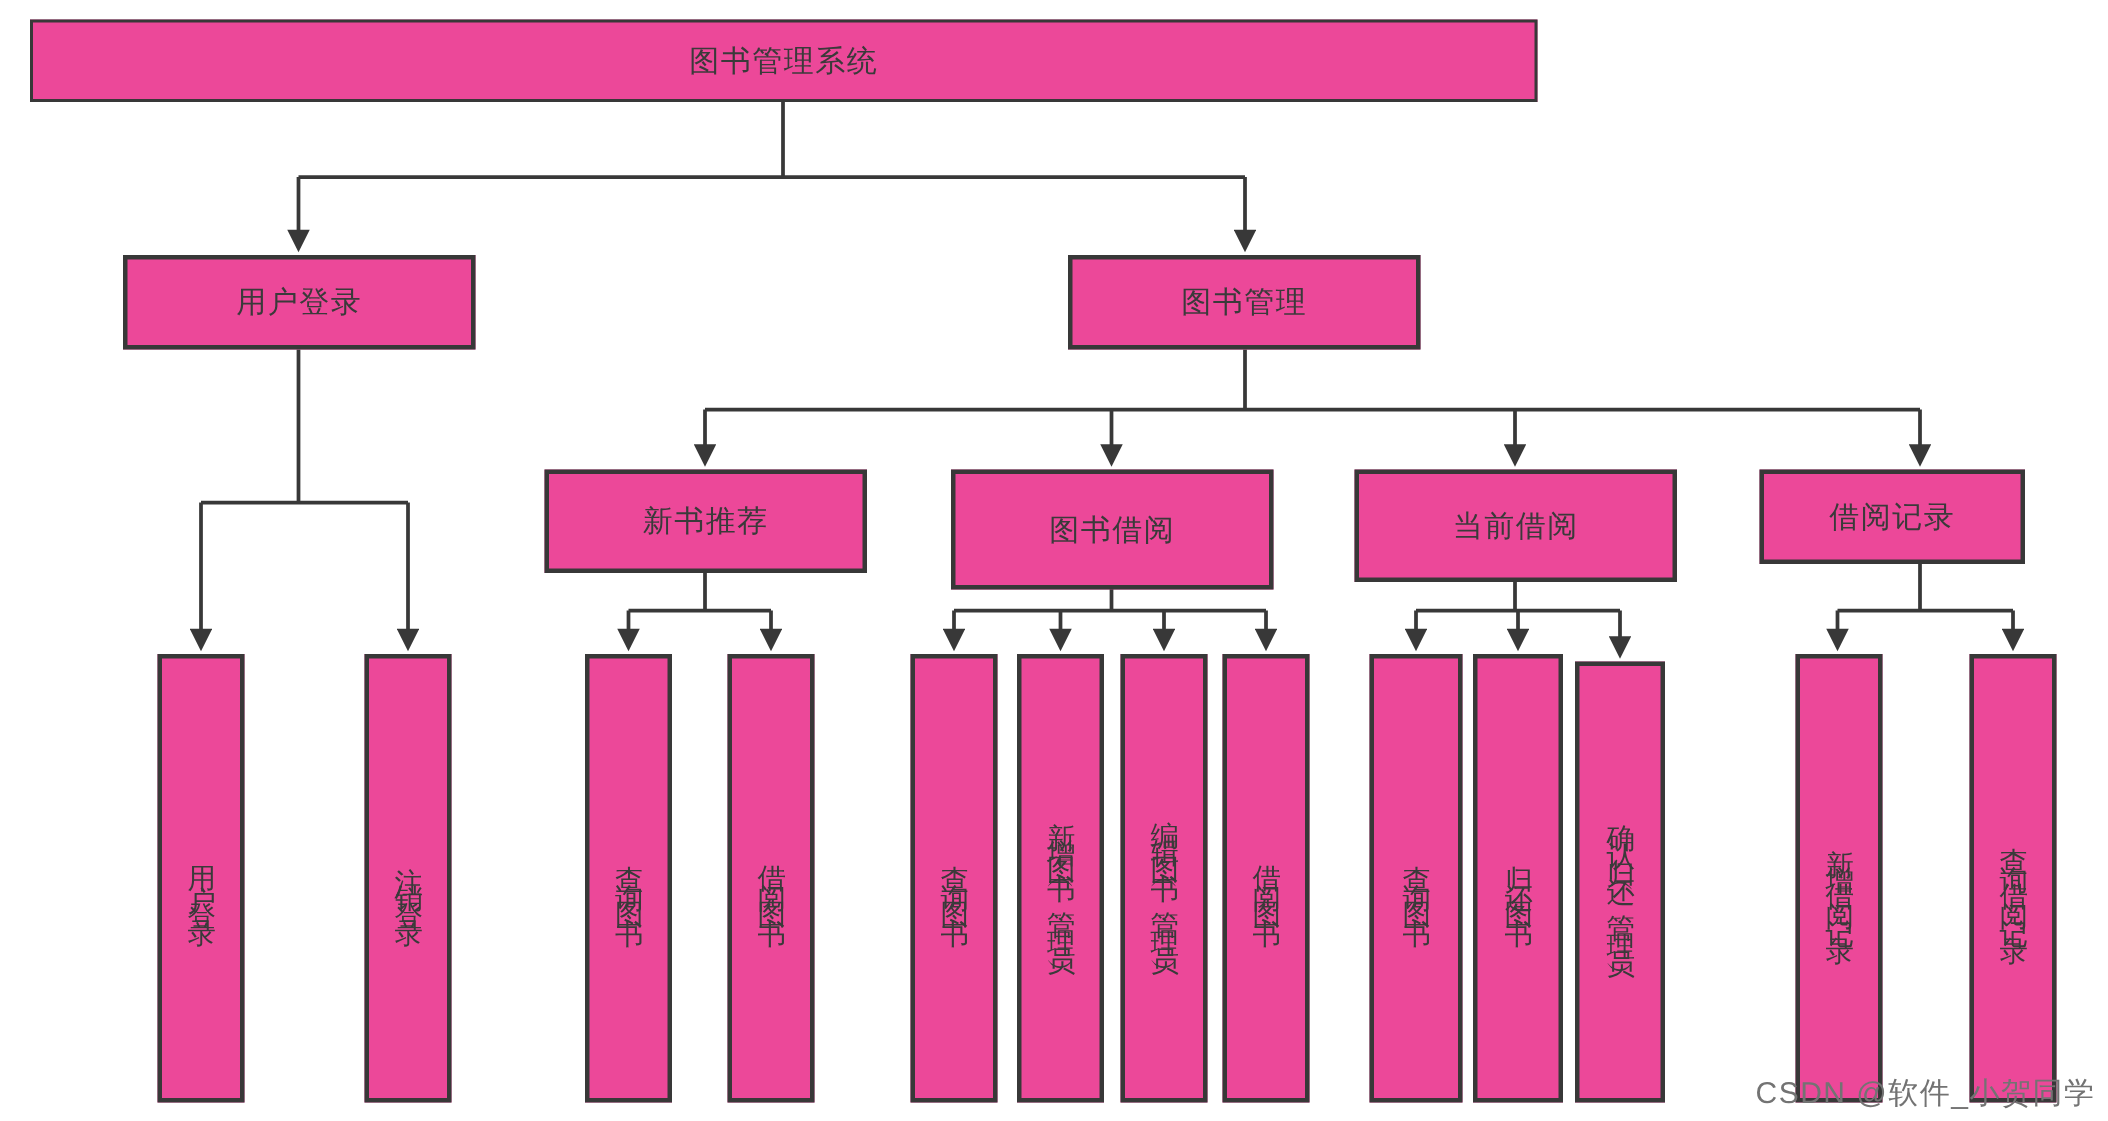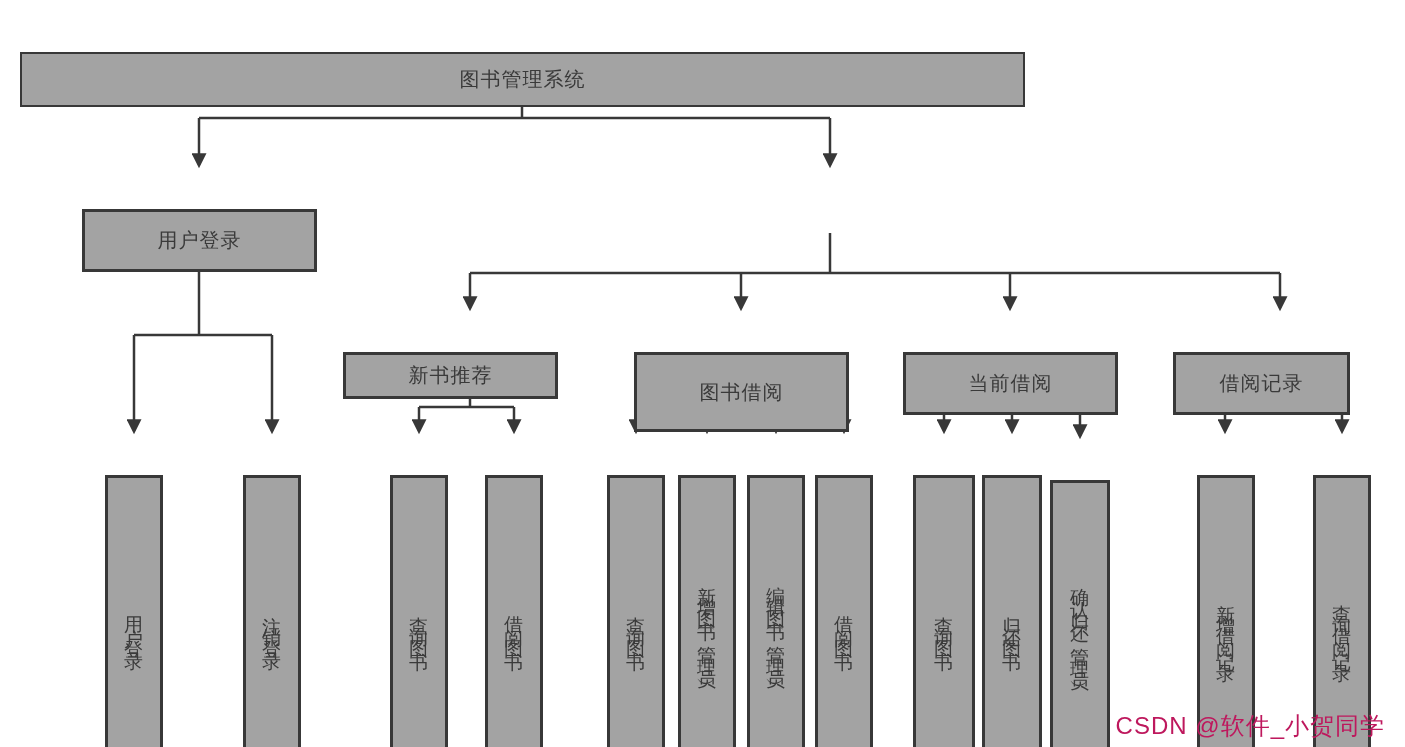--- a/index.html
+++ b/index.html
@@ -2,33 +2,33 @@
 <html><head>
 <meta charset="utf-8">
 <style>
   html,body{margin:0;padding:0;background:#fff;}
   .canvas{
     position:relative;width:1405px;height:747px;background:#ffffff;overflow:hidden;
     font-family:"Liberation Sans","DejaVu Sans",sans-serif;color:#3a3a3a;
   }
   svg.connectors{position:absolute;left:0;top:0;width:1405px;height:747px;z-index:1;}
   .node{
-    position:absolute;box-sizing:border-box;background:#a3a3a3;
+    position:absolute;box-sizing:border-box;background:#ec4899;
     border:3px solid #383838;display:flex;align-items:center;justify-content:center;
-    z-index:2;color:#3a3a3a;margin-top:39px;
+    z-index:2;color:#3a3a3a;
   }
   .hbox{font-size:20px;letter-spacing:1px;}
   .root{border-width:2px;}
   .vbox{
     width:58px;height:299px;font-size:19px;line-height:1;
     writing-mode:vertical-lr;letter-spacing:12px;text-align:center;
   }
   .watermark{
-    position:absolute;right:20px;bottom:5px;z-index:3;
-    font-size:24px;color:#be185d;letter-spacing:1px;white-space:nowrap;
+    position:absolute;right:8px;bottom:5px;z-index:3;
+    font-size:20px;color:#737373;letter-spacing:1px;white-space:nowrap;
   }
 </style>
 </head>
 <body>
 
 <div class="canvas">
 
   <svg class="connectors" viewBox="0 0 1405 747" fill="none" stroke="#383838" stroke-width="2.5">
     <defs>
       <marker id="arw" viewBox="0 0 12 12" refX="9.5" refY="6" markerWidth="21" markerHeight="15" orient="auto" markerUnits="userSpaceOnUse">
@@ -73,24 +73,25 @@
 
     <path d="M1280,376 V407"></path>
     <path d="M1225,407 H1342"></path>
     <path d="M1225,407 V431" marker-end="url(#arw)"></path>
     <path d="M1342,407 V431" marker-end="url(#arw)"></path>
   </svg>
 
   <div class="node hbox root" style="left:20px;top:13px;width:1005px;height:55px">图书管理系统</div>
 
   <div class="node hbox" style="left:82px;top:170px;width:235px;height:63px">用户登录</div>
+  <div class="node hbox" style="left:712px;top:170px;width:235px;height:63px">图书管理</div>
 
-  <div class="node hbox" style="left:343px;top:313px;width:215px;height:47px">新书推荐</div>
+  <div class="node hbox" style="left:363px;top:313px;width:215px;height:69px">新书推荐</div>
   <div class="node hbox" style="left:634px;top:313px;width:215px;height:80px">图书借阅</div>
-  <div class="node hbox" style="left:903px;top:313px;width:215px;height:63px">当前借阅</div>
+  <div class="node hbox" style="left:903px;top:313px;width:215px;height:75px">当前借阅</div>
   <div class="node hbox" style="left:1173px;top:313px;width:177px;height:63px">借阅记录</div>
 
   <div class="node vbox" style="left:105px;top:436px">用户登录</div>
   <div class="node vbox" style="left:243px;top:436px">注销登录</div>
 
   <div class="node vbox" style="left:390px;top:436px">查询图书</div>
   <div class="node vbox" style="left:485px;top:436px">借阅图书</div>
 
   <div class="node vbox" style="left:607px;top:436px">查询图书</div>
   <div class="node vbox" style="left:678px;top:436px">新增图书（管理员）</div>

